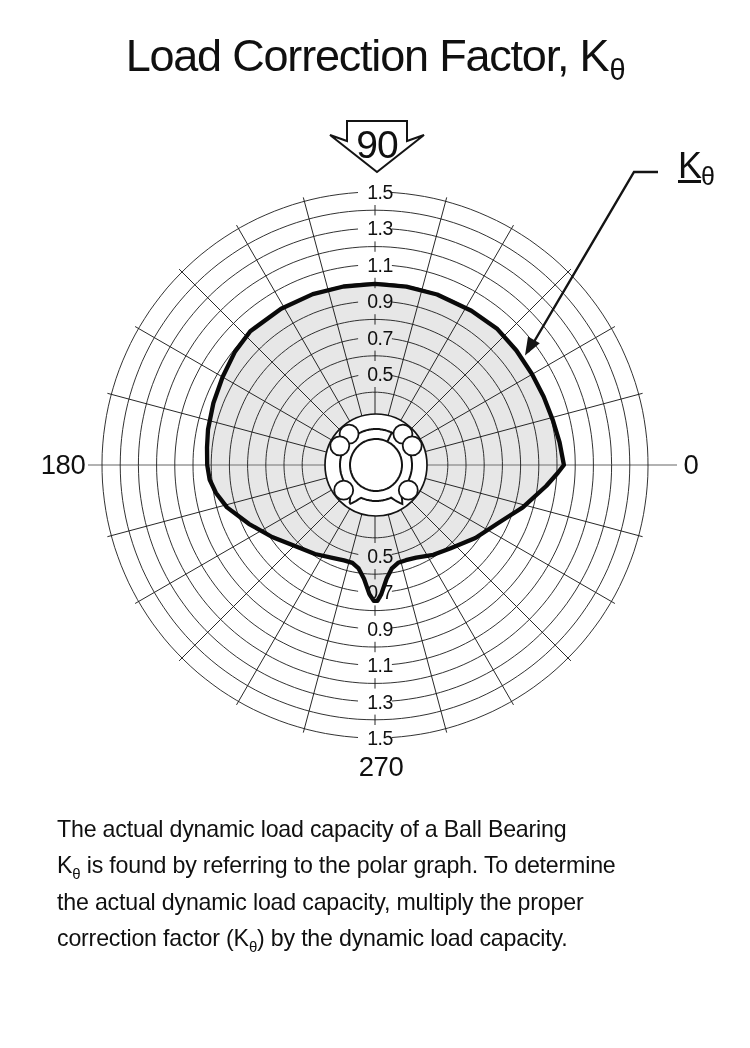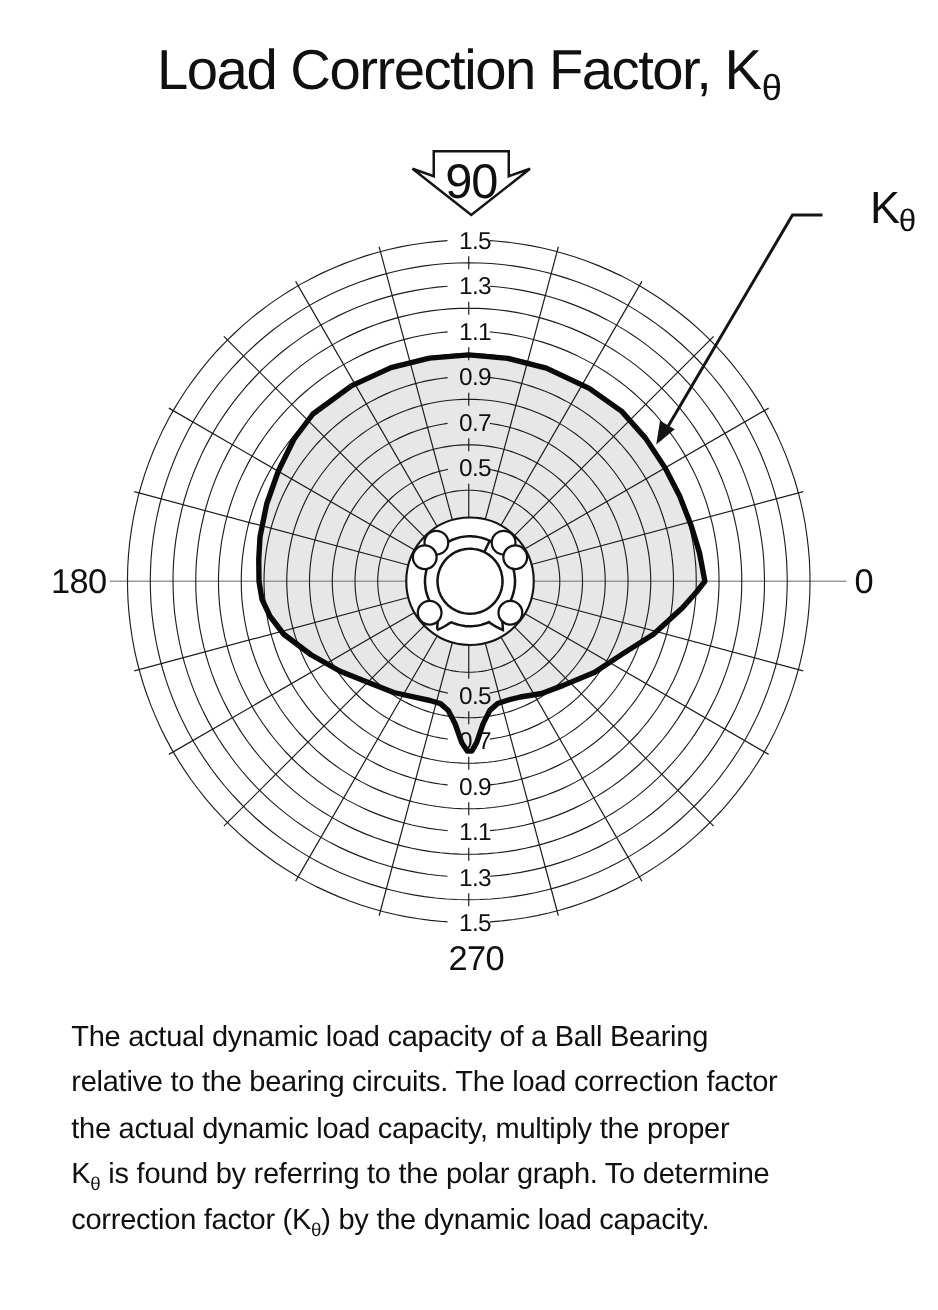--- a/index.html
+++ b/index.html
@@ -3,21 +3,21 @@
 <meta charset="utf-8">
 <style>
   html,body{margin:0;padding:0;background:#fff;}
   .page{position:relative;width:750px;height:1048px;background:#fff;overflow:hidden;
         font-family:"Liberation Sans",sans-serif;color:#101010;}
   #chart-svg{position:absolute;left:0;top:0;}
   #chart-svg text{font-family:"Liberation Sans",sans-serif;fill:#101010;}
   .title{position:absolute;top:30px;left:0;width:100%;text-align:center;
          font-size:45px;font-weight:400;letter-spacing:-1.2px;margin:0;white-space:nowrap;}
   .title-sub{font-size:29px;vertical-align:-9px;margin-left:1px;}
-  .ktheta{position:absolute;left:696px;top:148px;font-size:36px;letter-spacing:-1px;line-height:1;}
+  .ktheta{position:absolute;left:678px;top:148px;font-size:36px;letter-spacing:-1px;line-height:1;text-decoration:underline;}
   .ksub{font-size:25px;vertical-align:-7px;}
   .para{position:absolute;left:57px;top:811px;font-size:23.2px;line-height:36.4px;letter-spacing:-0.2px;}
   .para .line{white-space:nowrap;}
   .para sub{font-size:15px;line-height:0;vertical-align:-6px;}
 </style>
 </head>
 <body>
 
 <div class="page">
   <svg id="chart-svg" width="750" height="1048" viewBox="0 0 750 1048">
@@ -110,18 +110,17 @@
       <path d="M658,172 L634,172 L528,352" fill="none" stroke="#141414" stroke-width="2.4"></path>
       <polygon points="525,355.5 539.8,343.3 528,336.5" fill="#141414"></polygon>
     </svg>
 
   <h1 class="title"><span>Load Correction Factor, K</span><span class="title-sub">θ</span></h1>
 
   <div class="ktheta"><span>K</span><span class="ksub">θ</span></div>
 
   <div class="para" id="para">
       <div class="line"><span>The actual dynamic load capacity of a Ball Bearing</span></div>
-      <div class="line"><span>relative to the bearing circuits. The load correction factor</span></div>
+      <div class="line"><span>K</span><sub>θ</sub><span> is found by referring to the polar graph. To determine</span></div>
       <div class="line"><span>the actual dynamic load capacity, multiply the proper</span></div>
-      <div class="line"><span>K</span><sub>θ</sub><span> is found by referring to the polar graph. To determine</span></div>
       <div class="line"><span>correction factor (K</span><sub>θ</sub><span>) by the dynamic load capacity.</span></div>
     </div>
 </div>
 
 </body></html>

